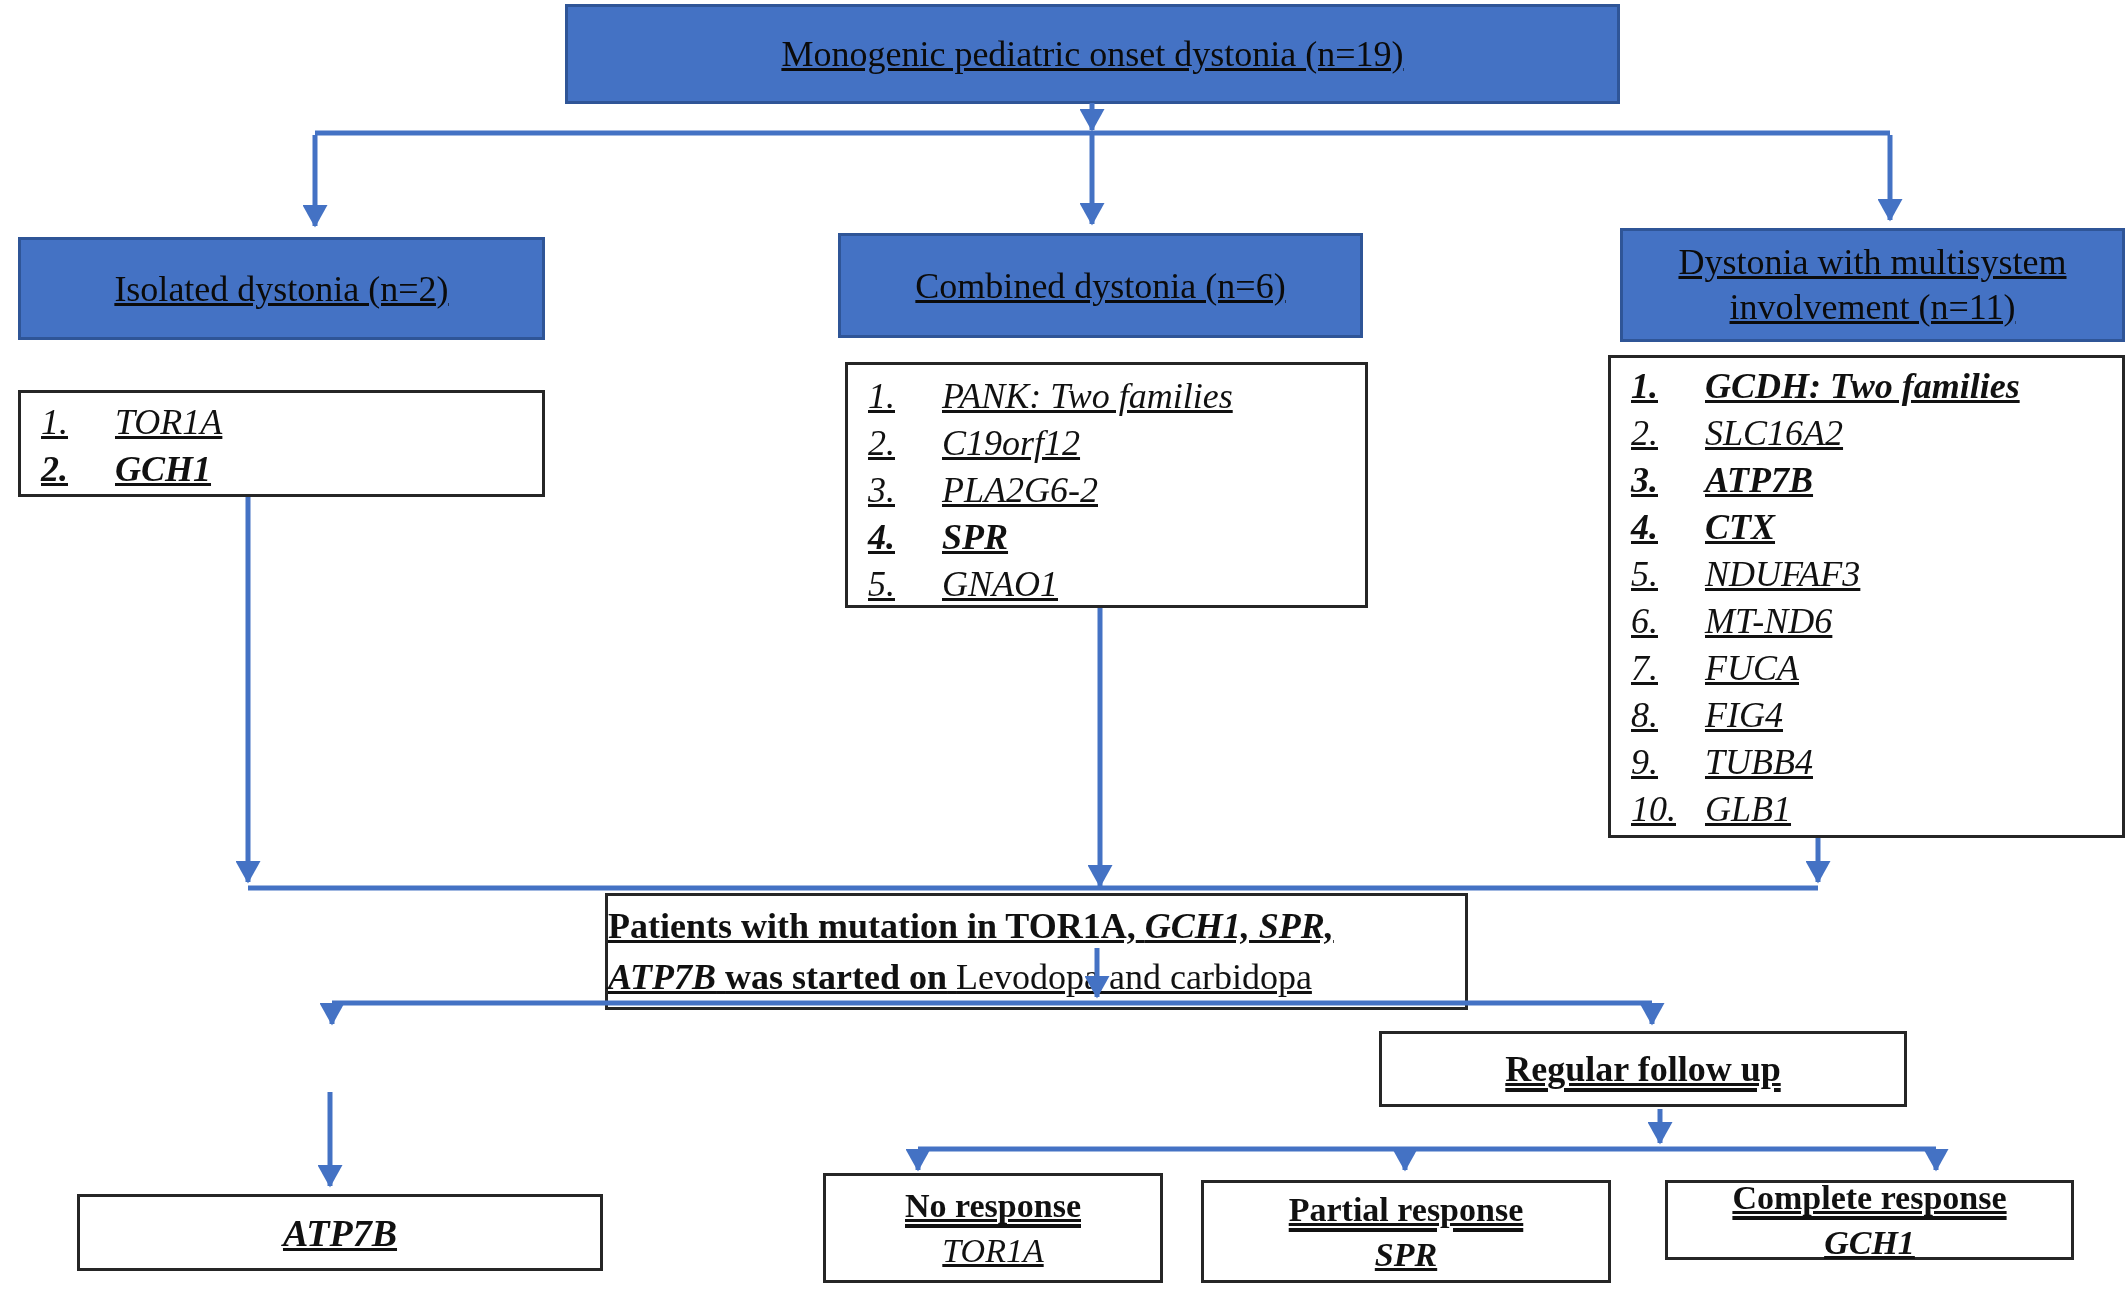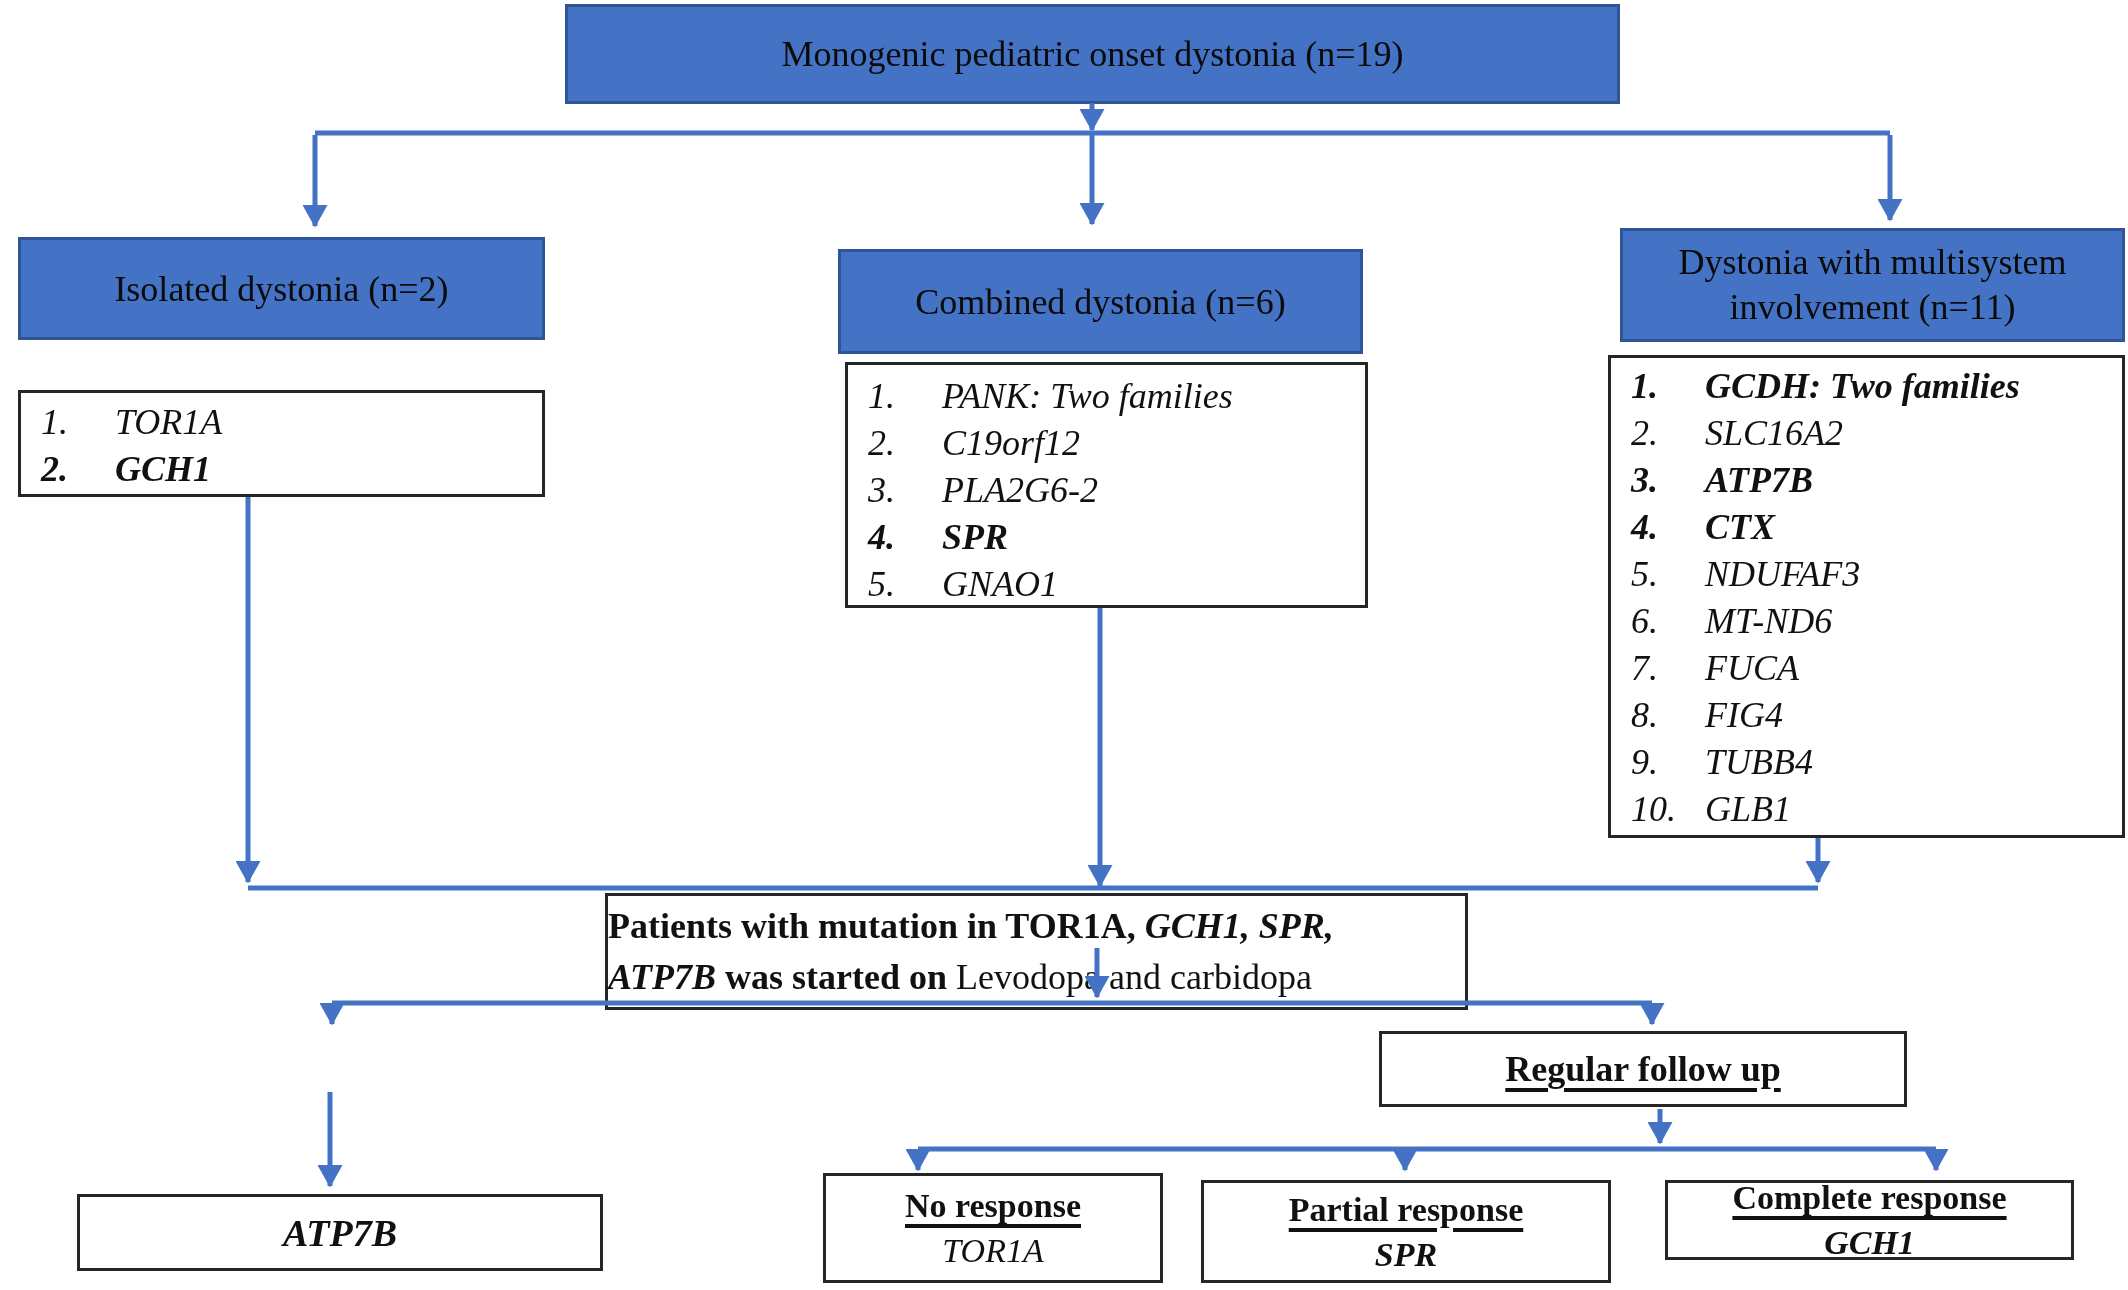--- a/index.html
+++ b/index.html
@@ -1,31 +1,31 @@
 <!DOCTYPE html>
 <html><head>
 <meta charset="utf-8">
 <style>
   html,body{margin:0;padding:0;background:#fff;}
   #stage{
     position:relative;width:2128px;height:1290px;background:#ffffff;overflow:hidden;
     font-family:"Liberation Serif","DejaVu Serif",serif;color:#111;
   }
-  .box{position:absolute;box-sizing:border-box;}
+  .box{position:absolute;box-sizing:border-box;text-decoration:underline;}
   .blue{
     background:#4472C4;border:3px solid #2F5597;
     display:flex;align-items:center;justify-content:center;text-align:center;
     font-size:36px;color:#0b0b0b;
   }
   .white{background:#ffffff;border:3px solid #262626;}
   .center{display:flex;align-items:center;justify-content:center;text-align:center;}
 
   #top-box{left:565px;top:4px;width:1055px;height:100px;}
   #isolated-box{left:18px;top:237px;width:527px;height:103px;}
-  #combined-box{left:838px;top:249px;width:525px;height:105px;}
+  #combined-box{left:838px;top:233px;width:525px;height:105px;}
   #multisystem-box{left:1620px;top:228px;width:505px;height:114px;line-height:1.25;padding:0 18px;}
 
   #isolated-list{left:18px;top:390px;width:527px;height:107px;padding-top:6px;}
   #combined-list{left:845px;top:362px;width:523px;height:246px;padding-top:8px;}
   #multisystem-list{left:1608px;top:355px;width:517px;height:483px;padding-top:5px;}
 
   .gene-row{display:flex;font-style:italic;font-size:36px;line-height:47px;}
   .gene-row .num{width:74px;padding-left:20px;flex:none;}
   .gene-row.bold{font-weight:bold;}
 

